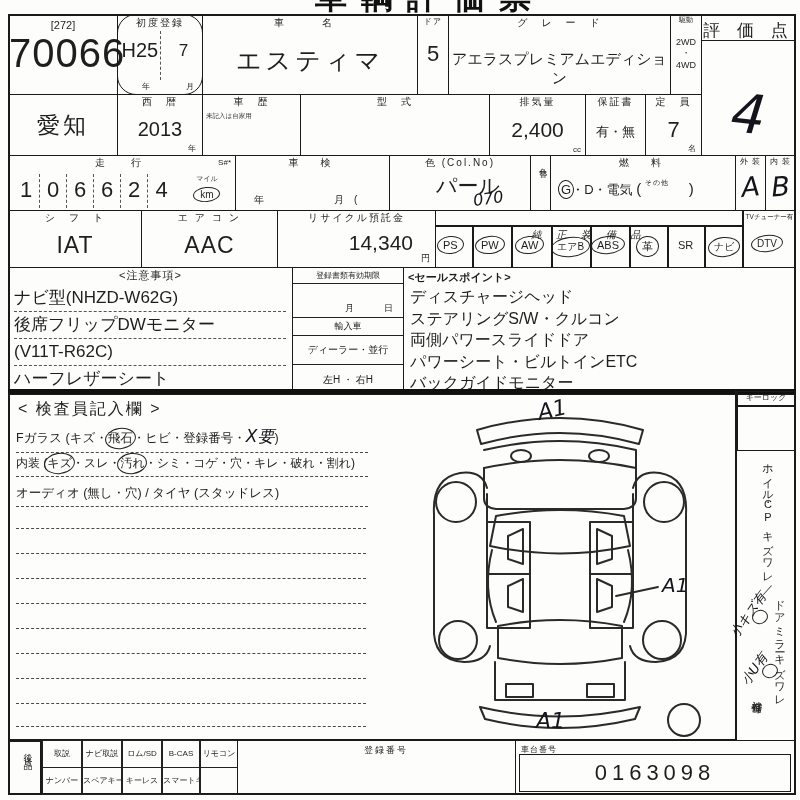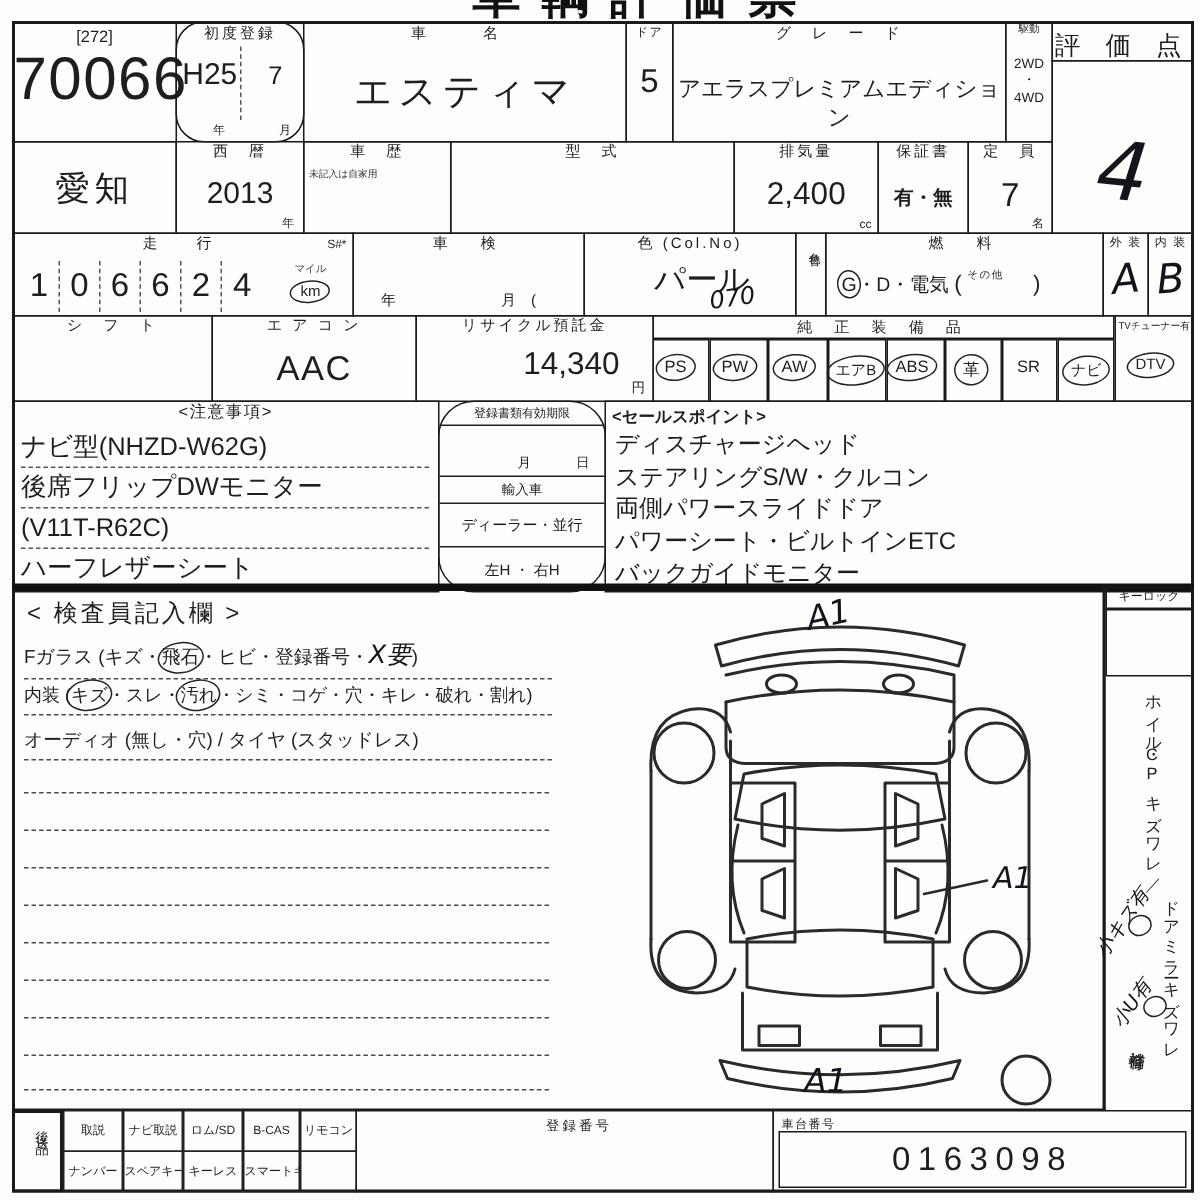--- a/index.html
+++ b/index.html
@@ -94,21 +94,21 @@
 </div>
 
 <div class="cell" style="left:489px;top:94px;width:97px;height:62px;">
   <div class="hdr" style="margin-top:1px;">排気量</div>
   <div class="val" style="font-size:21px;margin-top:9px;">2,400</div>
   <div style="position:absolute;right:4px;bottom:1px;font-size:8px;">cc</div>
 </div>
 
 <div class="cell" style="left:585px;top:94px;width:61px;height:62px;">
   <div class="hdr" style="margin-top:1px;">保証書</div>
-  <div class="val" style="font-size:13px;margin-top:14px;font-weight:bold;">有・無</div>
+  <div class="val" style="font-size:13px;margin-top:14px;">有・無</div>
 </div>
 
 <div class="cell" style="left:645px;top:94px;width:57px;height:62px;">
   <div class="hdr" style="margin-top:1px;">定　員</div>
   <div class="val" style="font-size:22px;margin-top:8px;">7</div>
   <div style="position:absolute;right:5px;bottom:1px;font-size:8px;">名</div>
 </div>
 
 <div class="cell" style="left:8px;top:155px;width:228px;height:56px;">
   <div class="hdr" style="position:absolute;left:0;right:0;top:1px;letter-spacing:8px;">走　行</div>
@@ -155,33 +155,34 @@
   <div class="hdr" style="font-size:8px;margin-top:1px;letter-spacing:1px;">外 装</div>
   <div class="hand val" style="font-size:27px;margin-top:4px;transform:rotate(-6deg);">A</div>
 </div>
 <div class="cell" style="left:765px;top:155px;width:31px;height:56px;">
   <div class="hdr" style="font-size:8px;margin-top:1px;letter-spacing:1px;">内 装</div>
   <div class="hand val" style="font-size:27px;margin-top:4px;transform:rotate(-4deg);">B</div>
 </div>
 
 <div class="cell" style="left:8px;top:210px;width:134px;height:58px;">
   <div class="hdr" style="margin-top:1px;">シ　フ　ト</div>
+  <div class="val" style="font-size:23px;margin-top:7px;letter-spacing:1px;">IAT</div>
 </div>
 <div class="cell" style="left:141px;top:210px;width:137px;height:58px;">
   <div class="hdr" style="margin-top:1px;">エ ア コ ン</div>
   <div class="val" style="font-size:23px;margin-top:7px;letter-spacing:1px;">AAC</div>
 </div>
 <div class="cell" style="left:277px;top:210px;width:159px;height:58px;">
   <div class="hdr" style="margin-top:1px;">リサイクル預託金</div>
   <div style="position:absolute;right:22px;top:20px;font-size:21px;">14,340</div>
   <div style="position:absolute;right:5px;bottom:2px;font-size:9px;">円</div>
 </div>
 
 <div class="cell" style="left:435px;top:210px;width:308px;height:16px;">
-  <div class="hdr" style="margin-top:2px;letter-spacing:6px;">純 正 装 備 品</div>
+  <div class="hdr" style="margin-top:18px;letter-spacing:6px;font-style:italic;">純 正 装 備 品</div>
 </div>
 <div class="cell" style="left:435px;top:226px;width:38px;height:42px;">
     <span class="oval" style="position:absolute;left:7px;top:12px;font-size:11px;">PS</span>
   </div>
 <div class="cell" style="left:473px;top:226px;width:39px;height:42px;">
     <span class="oval" style="position:absolute;left:7px;top:12px;font-size:11px;">PW</span>
   </div>
 <div class="cell" style="left:512px;top:226px;width:40px;height:42px;">
     <span class="oval" style="position:absolute;left:8px;top:12px;font-size:11px;">AW</span>
   </div>
@@ -208,21 +209,21 @@
 <div class="cell" style="left:8px;top:267px;width:285px;height:128px;">
   <div class="hdr" style="margin-top:1px;font-size:11px;letter-spacing:1px;">&lt;注意事項&gt;</div>
   <div style="margin:2px 6px 0 5px;font-size:17px;line-height:26px;">
     <div style="border-bottom:1.4px dashed #555;white-space:nowrap;">ナビ型(NHZD-W62G)</div>
     <div style="border-bottom:1.4px dashed #555;white-space:nowrap;">後席フリップDWモニター</div>
     <div style="border-bottom:1.4px dashed #555;white-space:nowrap;">(V11T-R62C)</div>
     <div style="white-space:nowrap;">ハーフレザーシート</div>
   </div>
 </div>
 
-<div class="cell" style="left:292px;top:267px;width:112px;height:128px;border-radius:24px;">
+<div class="cell" style="left:292px;top:267px;width:112px;height:128px;">
   <div style="font-size:8px;text-align:center;border-bottom:1.4px solid #222;padding:2px 0;">登録書類有効期限</div>
   <div style="height:33px;position:relative;border-bottom:1.4px solid #222;">
     <div style="position:absolute;right:6px;bottom:2px;font-size:9px;letter-spacing:4px;">月　　日</div>
   </div>
   <div style="font-size:9px;text-align:center;border-bottom:1.4px solid #222;padding:2px 0;">輸入車</div>
   <div style="font-size:10px;text-align:center;border-bottom:1.4px solid #222;padding:7px 0;">ディーラー・並行</div>
   <div style="font-size:10px;text-align:center;padding:8px 0;">左H ・ 右H</div>
 </div>
 
 <div class="cell" style="left:403px;top:267px;width:393px;height:128px;">

